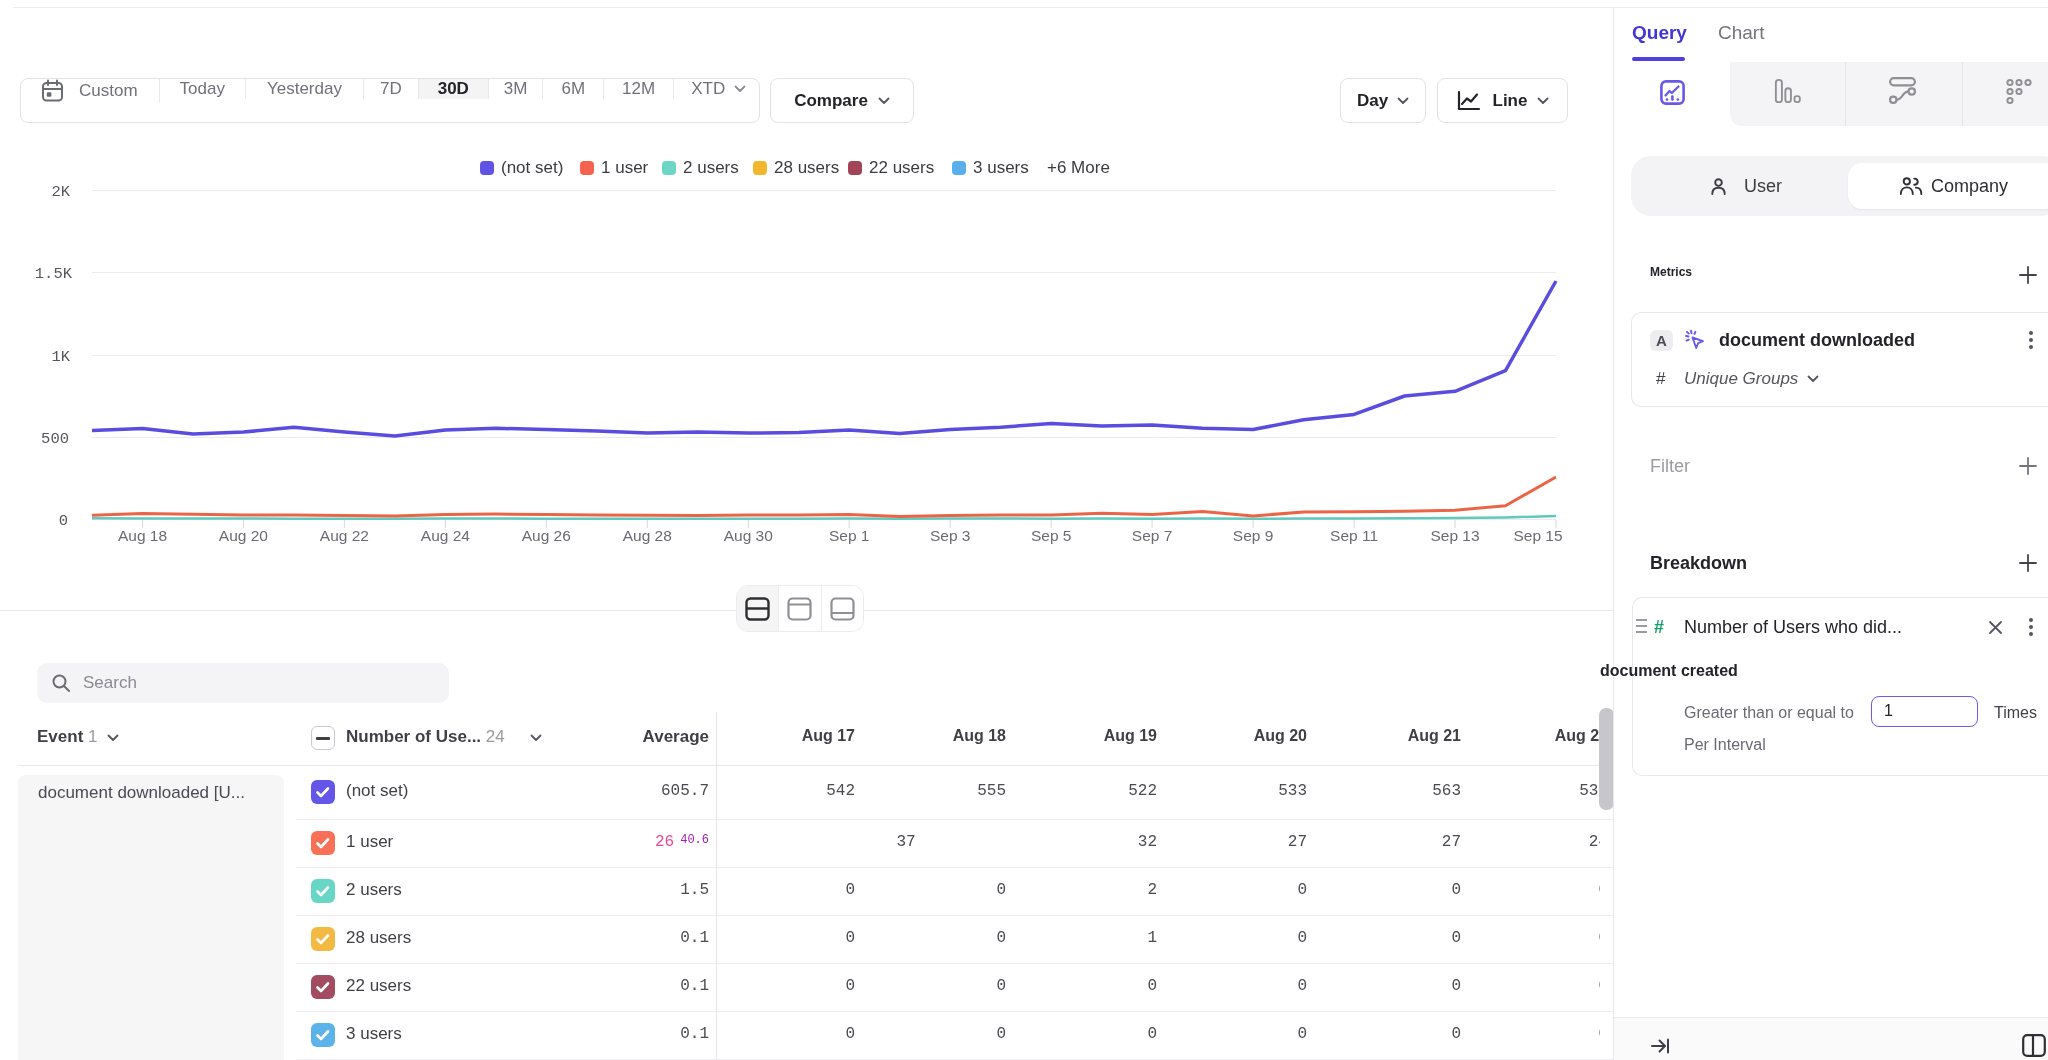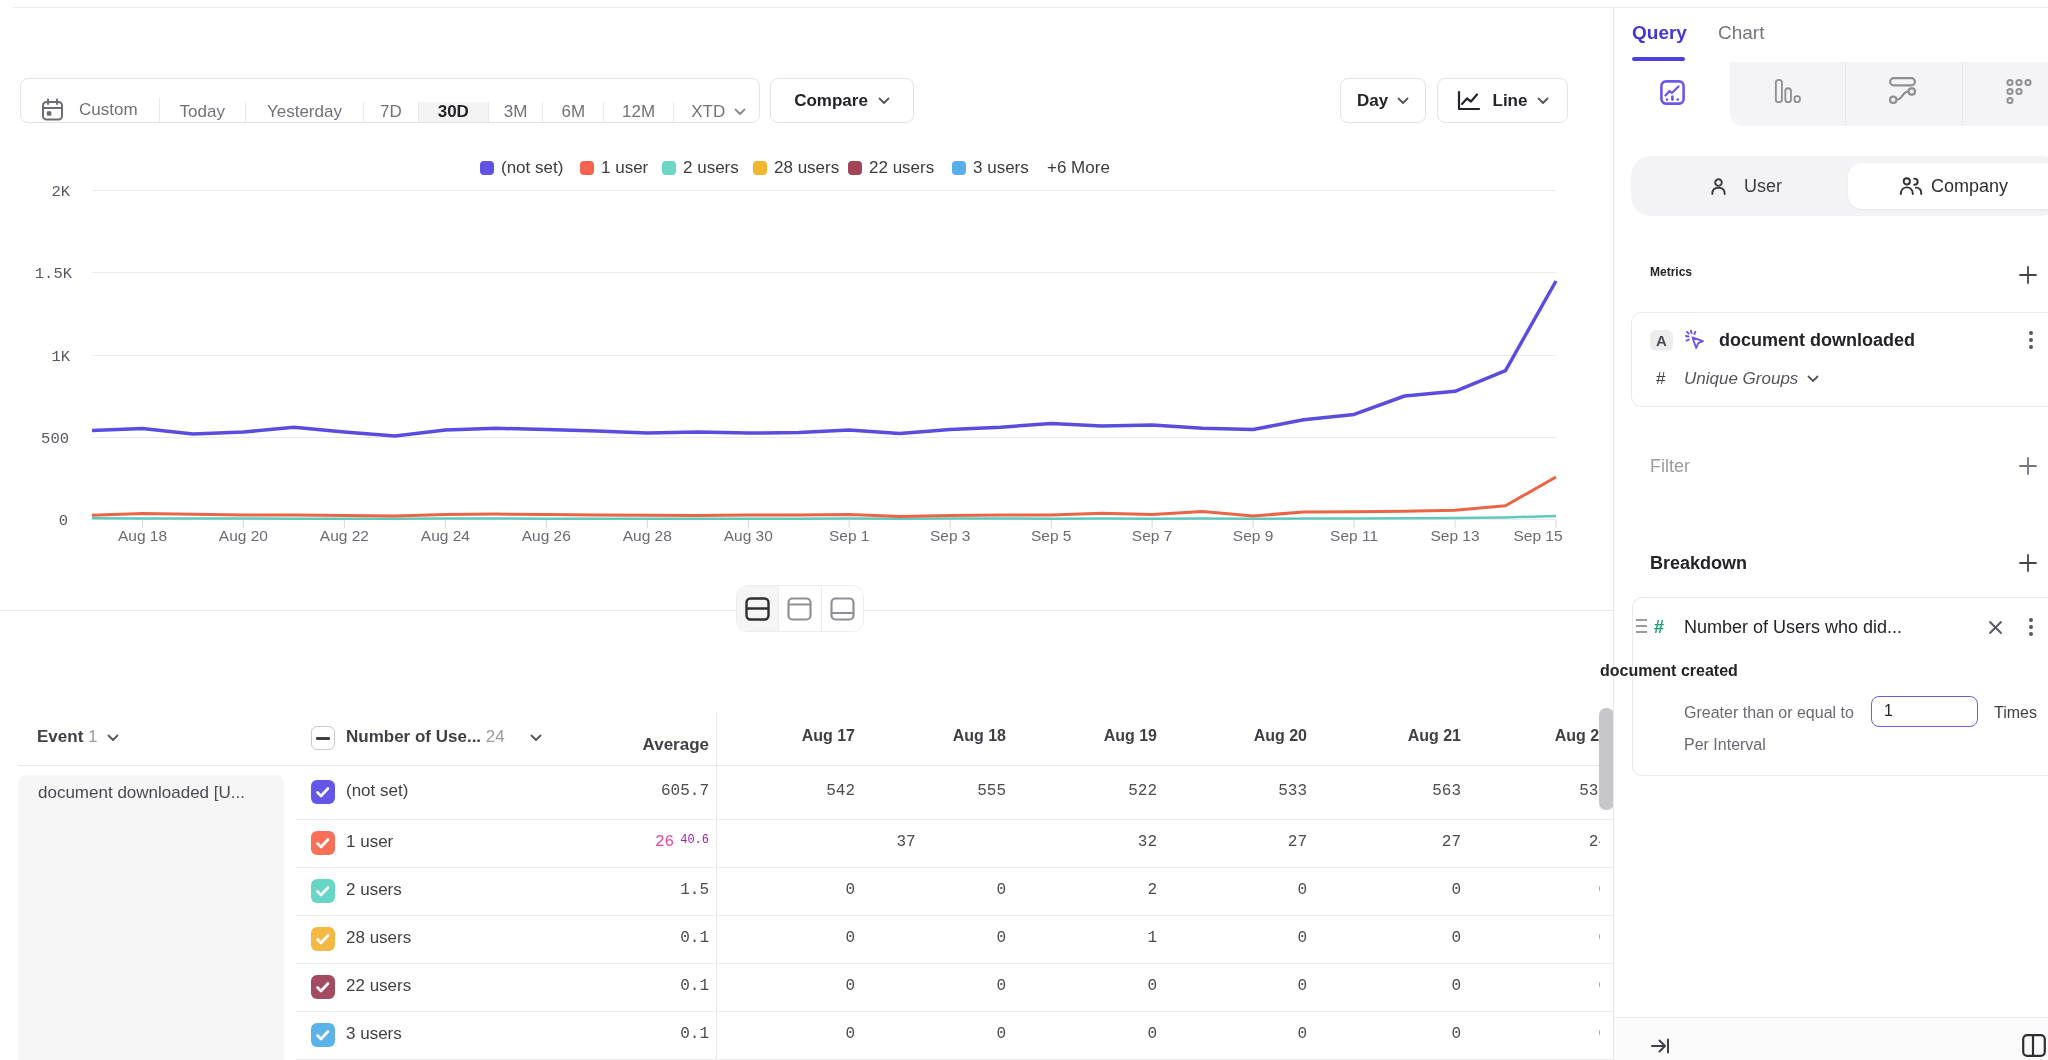--- a/index.html
+++ b/index.html
@@ -10,21 +10,21 @@
   .mono { font-family:"Liberation Mono", monospace; }
   .btn { position:absolute; border:1px solid #e3e3e7; border-radius:8px; background:#fff;
     display:flex; align-items:center; justify-content:center; }
 </style>
 </head>
 <body>
 <div id="page">
 
   <div class="abs" style="left:13px;top:7px;width:2035px;height:1px;background:#ededf0;"></div>
 
-  <div class="abs" style="left:20px;top:78px;width:740px;height:45px;border:1px solid #e3e3e7;border-radius:8px;background:#fff;display:flex;align-items:flex-end;color:#71717a;font-size:17px;">
+  <div class="abs" style="left:20px;top:78px;width:740px;height:45px;border:1px solid #e3e3e7;border-radius:8px;background:#fff;display:flex;align-items:flex-start;color:#71717a;font-size:17px;">
     <div style="display:flex;align-items:center;padding:0 21px 0 20px;border-right:1px solid #e9e9ec;">
       <svg width="23" height="24" viewBox="0 0 23 24" style="margin-right:15px;">
         <rect x="2" y="4" width="19" height="17.5" rx="3.5" fill="none" stroke="#6b6b74" stroke-width="2"></rect>
         <line x1="2.5" y1="10" x2="20.5" y2="10" stroke="#6b6b74" stroke-width="2"></line>
         <line x1="7" y1="1.5" x2="7" y2="6" stroke="#6b6b74" stroke-width="2" stroke-linecap="round"></line>
         <line x1="16" y1="1.5" x2="16" y2="6" stroke="#6b6b74" stroke-width="2" stroke-linecap="round"></line>
         <rect x="5.8" y="13.2" width="4.6" height="4.6" rx="1.2" fill="#6b6b74"></rect>
       </svg>
       <span>Custom</span>
     </div>
@@ -145,32 +145,39 @@
         </svg>
     </div>
     <div style="flex:1;background:#fff;display:flex;align-items:center;justify-content:center;">
       <svg width="25" height="24" viewBox="0 0 25 24">
           <rect x="1.5" y="1.5" width="22" height="21" rx="4" fill="none" stroke="#8f8f96" stroke-width="2.2"></rect>
           <line x1="1.5" y1="16" x2="23.5" y2="16" stroke="#8f8f96" stroke-width="2.2"></line>
         </svg>
     </div>
   </div>
 
+  <div class="abs" style="left:37px;top:663px;width:412px;height:40px;background:#f4f4f6;border-radius:10px;display:flex;align-items:center;">
+    <svg width="20" height="20" viewBox="0 0 20 20" style="margin-left:14px;">
+      <circle cx="8.5" cy="8.5" r="6" fill="none" stroke="#6b6b74" stroke-width="2"></circle>
+      <line x1="13" y1="13" x2="18" y2="18" stroke="#6b6b74" stroke-width="2" stroke-linecap="round"></line>
+    </svg>
+    <span style="margin-left:12px;font-size:17px;color:#8a8a93;">Search</span>
+  </div>
 
   <div class="abs" style="left:37px;top:727px;font-size:17px;color:#3f3f46;font-weight:bold;">Event <span style="color:#9a9aa2;font-weight:normal;">1</span></div>
   <svg class="abs" style="left:107px;top:734px;" width="12" height="8" viewBox="0 0 12 8">
       <path d="M1.5 1.5 L6 6 L10.5 1.5" fill="none" stroke="#55555e" stroke-width="1.8" stroke-linecap="round" stroke-linejoin="round"></path>
     </svg>
   <div class="abs" style="left:311px;top:726px;width:24px;height:24px;border:1.5px solid #c9c9ce;border-radius:6px;background:#fff;"></div>
   <div class="abs" style="left:316px;top:736.5px;width:14px;height:3px;background:#3f3f46;border-radius:1px;"></div>
   <div class="abs" style="left:346px;top:727px;font-size:17px;color:#3f3f46;font-weight:bold;">Number of Use... <span style="color:#9a9aa2;font-weight:normal;">24</span></div>
   <svg class="abs" style="left:530px;top:734px;" width="12" height="8" viewBox="0 0 12 8">
       <path d="M1.5 1.5 L6 6 L10.5 1.5" fill="none" stroke="#55555e" stroke-width="1.8" stroke-linecap="round" stroke-linejoin="round"></path>
     </svg>
-  <div class="abs" style="left:509px;top:727px;width:200px;text-align:right;font-size:17px;color:#3f3f46;font-weight:bold;margin-top:8px;">Average</div>
+  <div class="abs" style="left:509px;top:727px;width:200px;text-align:right;font-size:17px;color:#3f3f46;font-weight:bold;">Average</div>
   <div class="abs" style="left:655px;top:727px;width:200px;text-align:right;font-size:16px;color:#3f3f46;font-weight:bold;">Aug 17</div>
   <div class="abs" style="left:806px;top:727px;width:200px;text-align:right;font-size:16px;color:#3f3f46;font-weight:bold;">Aug 18</div>
   <div class="abs" style="left:957px;top:727px;width:200px;text-align:right;font-size:16px;color:#3f3f46;font-weight:bold;">Aug 19</div>
   <div class="abs" style="left:1107px;top:727px;width:200px;text-align:right;font-size:16px;color:#3f3f46;font-weight:bold;">Aug 20</div>
   <div class="abs" style="left:1261px;top:727px;width:200px;text-align:right;font-size:16px;color:#3f3f46;font-weight:bold;">Aug 21</div>
   <div class="abs" style="left:1408px;top:727px;width:200px;text-align:right;font-size:16px;color:#3f3f46;font-weight:bold;">Aug 22</div>
 
   <div class="abs" style="left:18px;top:765px;width:1595px;height:1px;background:#e9e9ec;"></div>
 
   <div class="abs" style="left:716px;top:712px;width:1px;height:348px;background:#e6e6e9;"></div>

